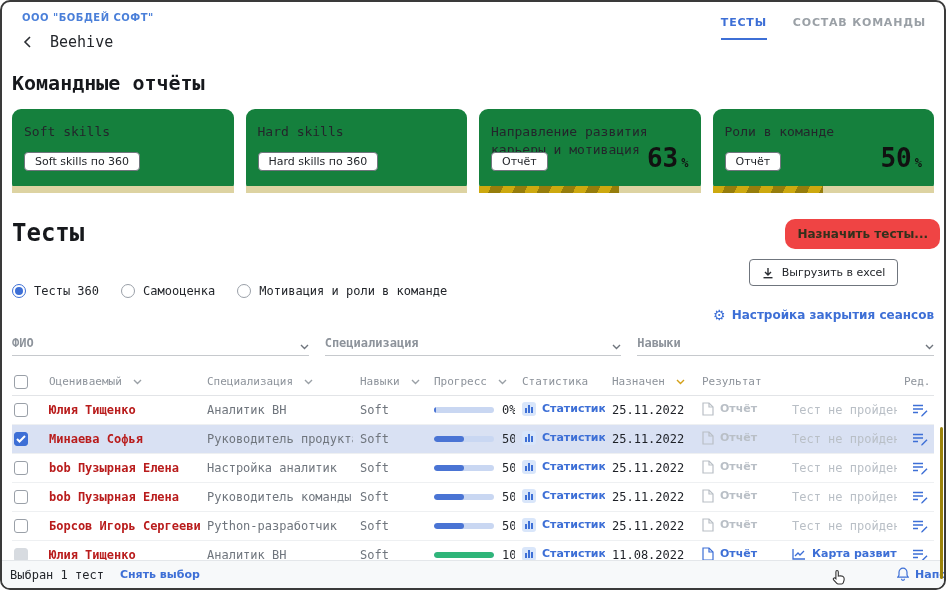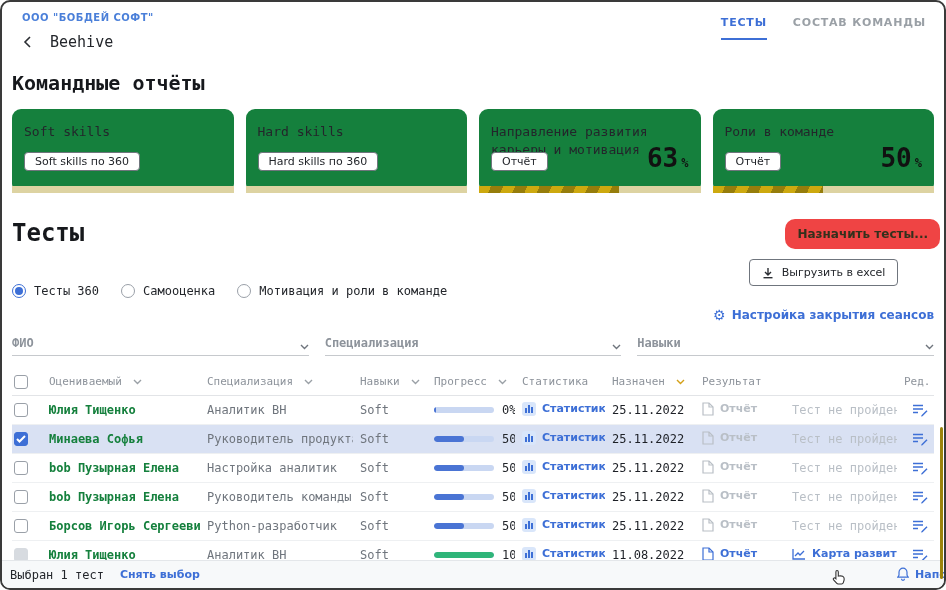--- a/index.html
+++ b/index.html
@@ -67,21 +67,21 @@
   .thead{ height:28px; border-bottom:1px solid #e2e4e7; font-size:11px; color:#8d939b; }
   .thead .hcell{ display:flex; align-items:center; gap:11px; padding-left:7px; }
   .thead .hcell.first{ padding-left:2px; }
   .thead .hcell.last{ justify-content:flex-end; padding-right:4px; }
   .chev{ display:inline-flex; color:#9aa0a6; }
   .chev.gold{ color:#d4a017; }
   .trow{ height:29px; border-bottom:1px solid #eef0f2; font-size:12px; }
   .trow.selected{ background:#d9e1f3; }
   .cell{ padding-left:7px; overflow:hidden; white-space:nowrap; }
   .c-check{ padding-left:2px; }
-  .c-name{ font-weight:bold; color:#15803d; }
+  .c-name{ font-weight:bold; color:#b91c1c; }
   .c-spec,.c-skill{ color:#6f757d; }
   .checkbox{ width:14px; height:14px; border:1.5px solid #9aa0a8; border-radius:3px; background:#fff;
              display:inline-flex; align-items:center; justify-content:center; cursor:pointer; vertical-align:middle; }
   .checkbox svg{ visibility:hidden; }
   .checkbox.checked{ background:#3d6fd6; border-color:#3d6fd6; }
   .checkbox.checked svg{ visibility:visible; }
   .checkbox.disabled{ background:#d7dbe0; border-color:#d7dbe0; }
   .c-prog{ display:flex; align-items:center; }
   .pbar{ width:60px; height:6px; border-radius:3px; background:#c9d7f2; overflow:hidden; flex:none; }
   .pfill{ display:block; height:100%; background:#4a74d4; border-radius:3px; }

